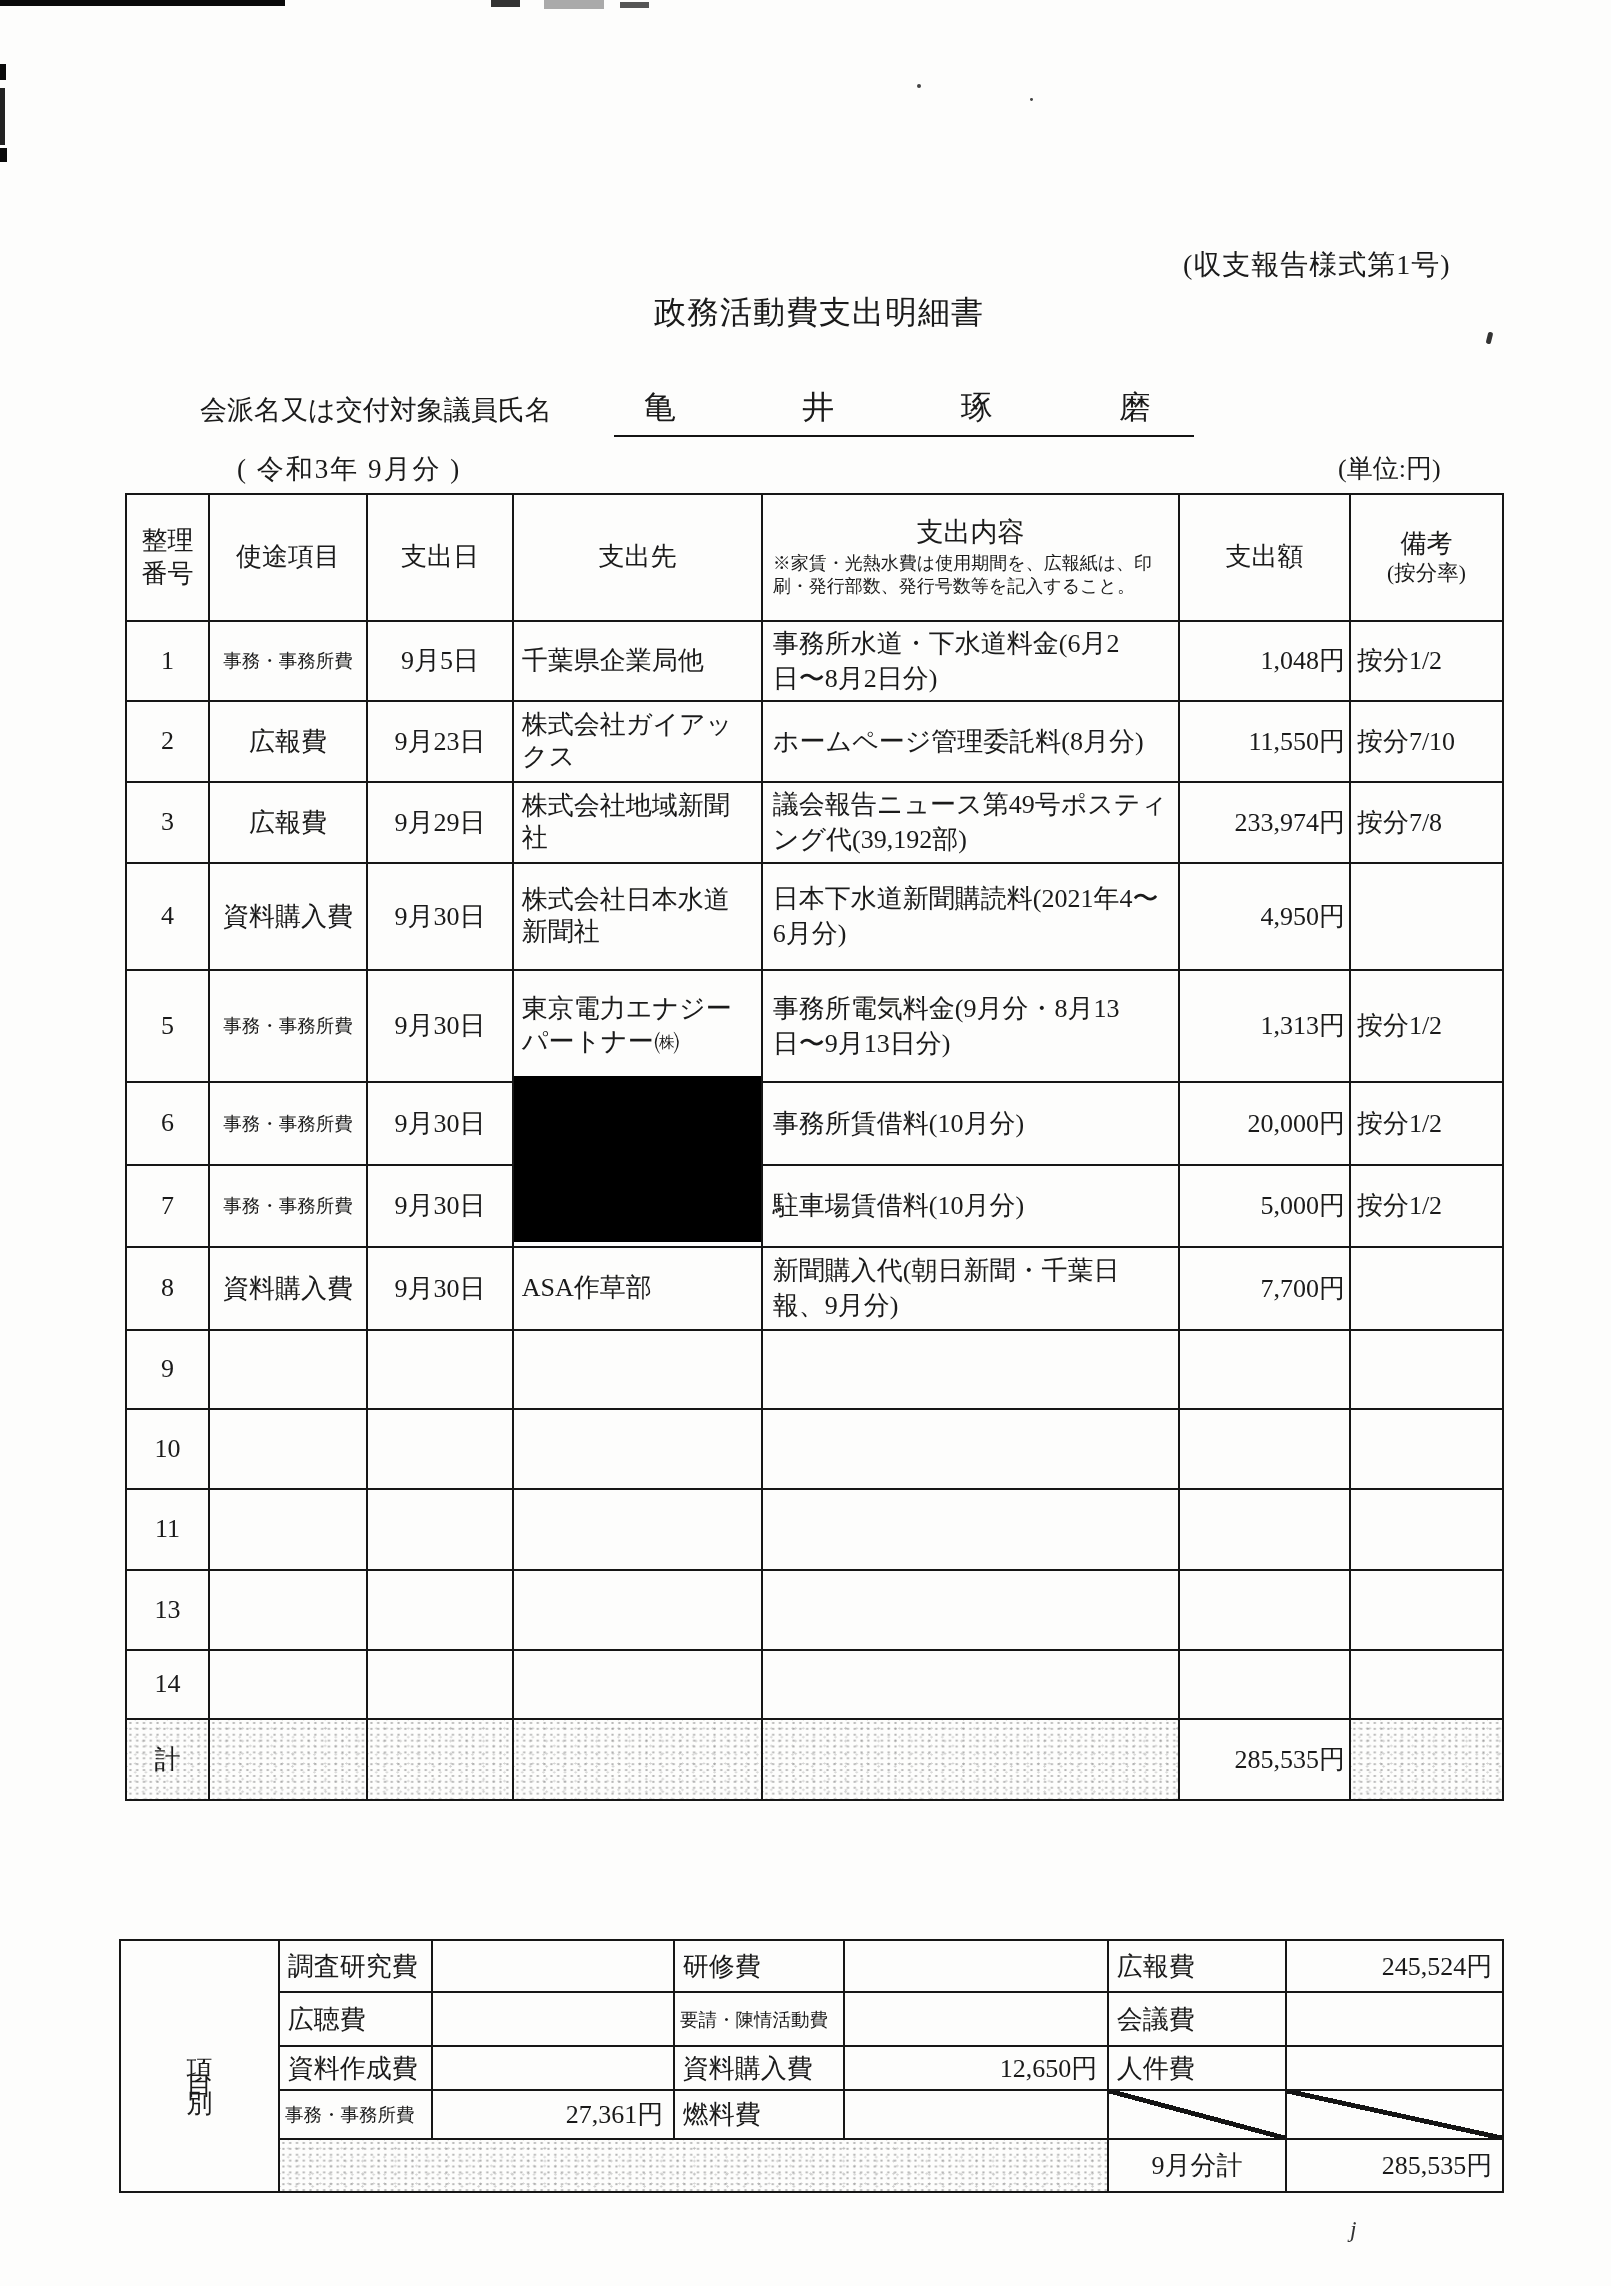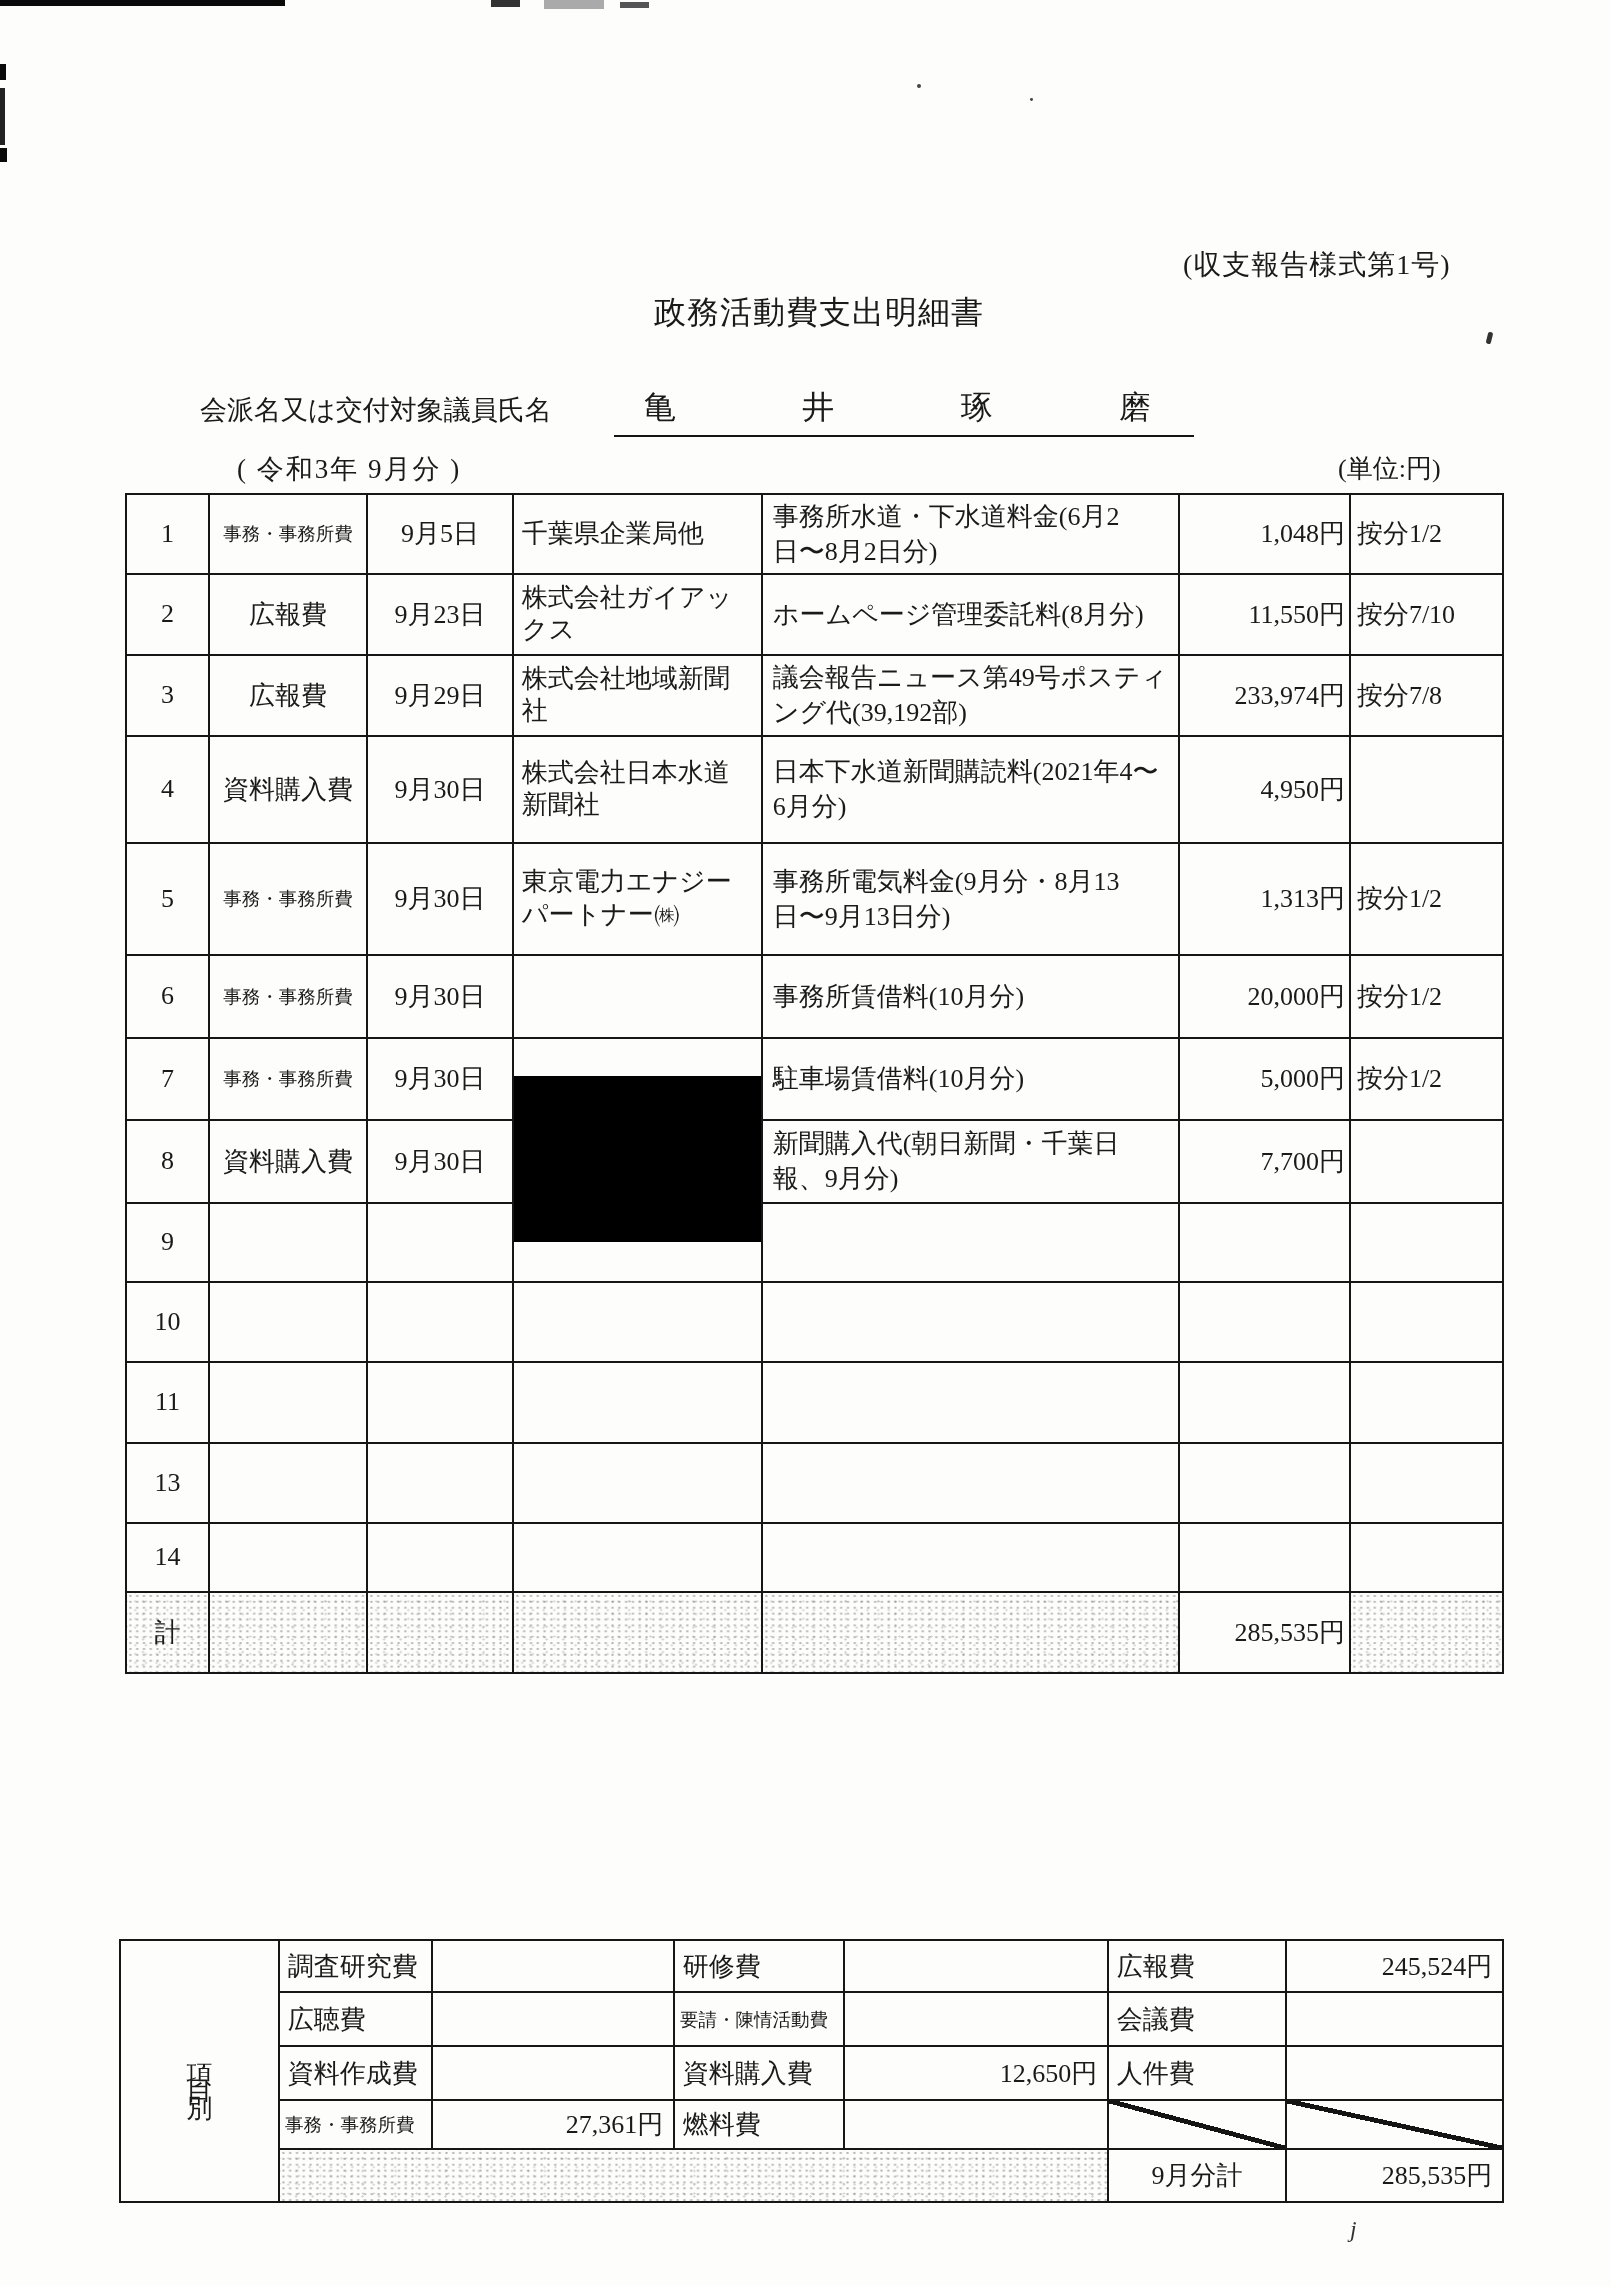--- a/index.html
+++ b/index.html
@@ -112,20 +112,38 @@
     <colgroup>
       <col style="width:83px">
         <col style="width:158px">
         <col style="width:146px">
       <col style="width:249px">
         <col style="width:417px">
         <col style="width:171px">
         <col style="width:153px">
     </colgroup>
     <tbody>
+        <tr class="hdr" style="height:127px">
+      <td>
+        <div>整理</div>
+        <div>番号</div>
+      </td>
+      <td>使途項目</td>
+      <td>支出日</td>
+      <td>支出先</td>
+      <td class="content-hd">
+        <div class="ttl">支出内容</div>
+        <div class="note">※家賃・光熱水費は使用期間を、広報紙は、印刷・発行部数、発行号数等を記入すること。</div>
+      </td>
+      <td>支出額</td>
+      <td class="remarks-hd">
+        <div>備考</div>
+        <div class="sub">(按分率)</div>
+      </td>
+    </tr>
 
     <tr style="height:75px">
       <td class="c-no">1</td>
       <td class="c-item sm">事務・事務所費</td>
       <td class="c-date">9月5日</td>
       <td class="c-payee">千葉県企業局他</td>
       <td class="c-content">事務所水道・下水道料金(6月2日〜8月2日分)</td>
       <td class="c-amt">1,048円</td>
       <td class="c-rem">按分1/2</td>
     </tr>
@@ -275,21 +293,21 @@
       <td class="val">245,524円</td>
     </tr>
     <tr style="height:54px">
       <td class="lbl">広聴費</td>
       <td class="val"></td>
       <td class="lbl sm">要請・陳情活動費</td>
       <td class="val"></td>
       <td class="lbl">会議費</td>
       <td class="val"></td>
     </tr>
-    <tr style="height:54px">
+    <tr style="height:44px">
       <td class="lbl">資料作成費</td>
       <td class="val"></td>
       <td class="lbl">資料購入費</td>
       <td class="val">12,650円</td>
       <td class="lbl">人件費</td>
       <td class="val"></td>
     </tr>
     <tr style="height:49px">
       <td class="lbl sm">事務・事務所費</td>
       <td class="val">27,361円</td>

